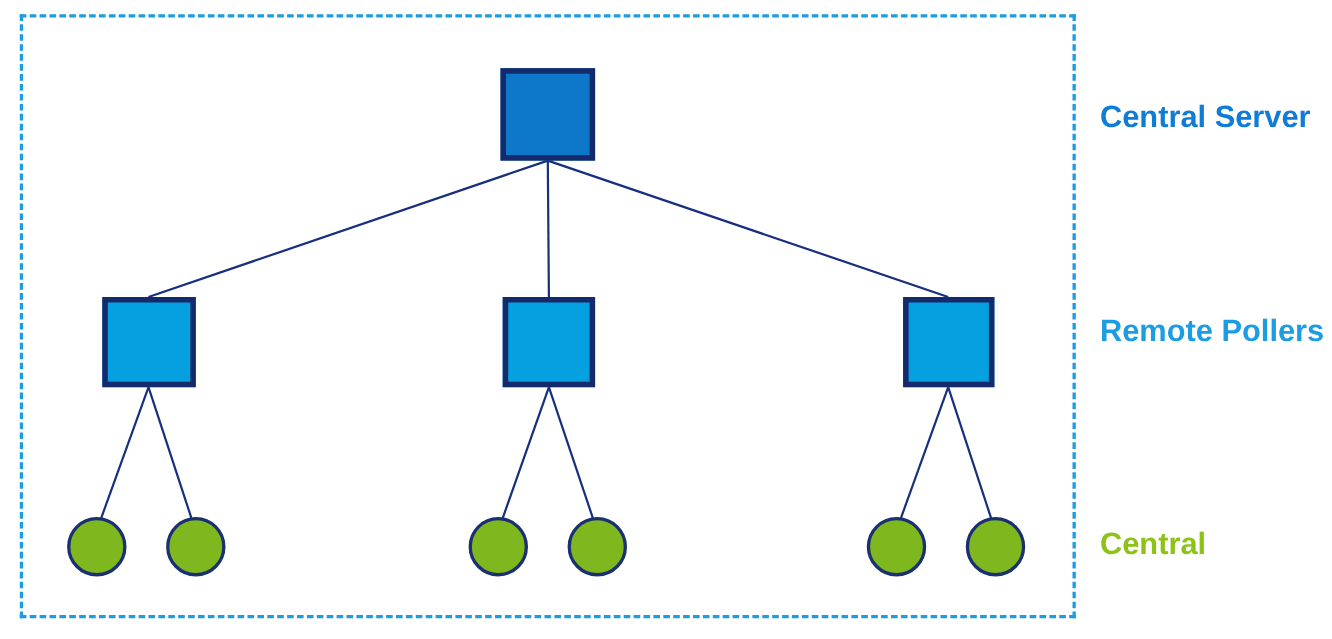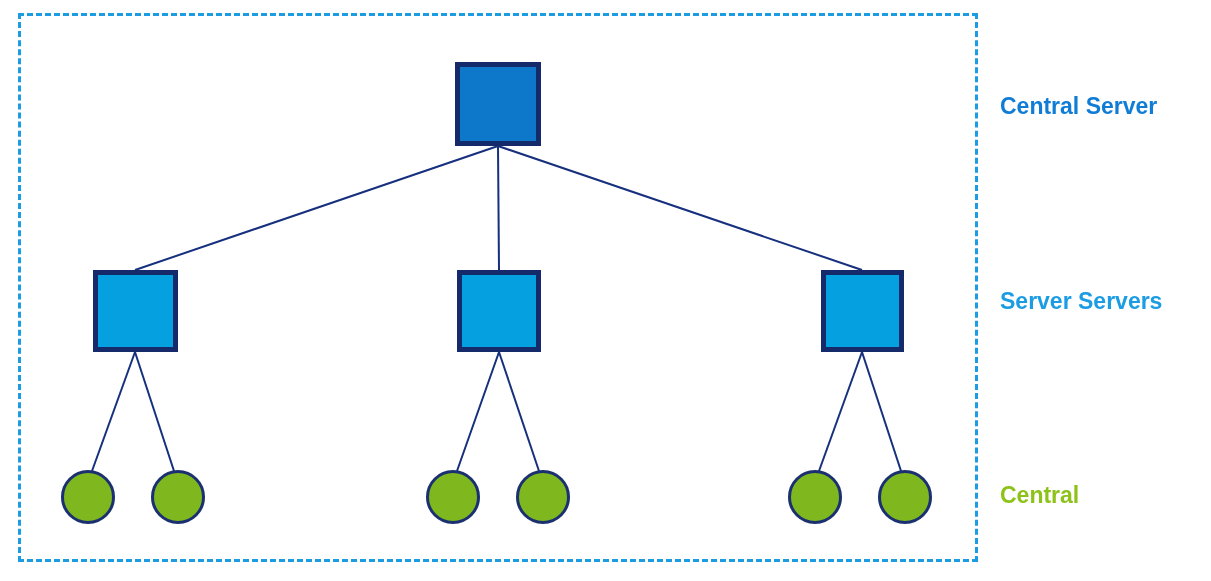--- a/index.html
+++ b/index.html
@@ -53,21 +53,21 @@
     position: absolute;
     box-sizing: border-box;
     border: 3px solid #1b3070;
     border-radius: 50%;
     background: #7fb71f;
   }
   
   .tier-label {
     position: absolute;
     font-weight: bold;
-    font-size: 23px;
+    font-size: 28px;
     line-height: 24px;
     white-space: nowrap;
     letter-spacing: 0px;
   }
   #label-central  { left: 1000px; top: 94px;  color: #0f7cd6; }
   #label-remote   { left: 1000px; top: 289px; color: #1b9ce3; }
   #label-pollers  { left: 1000px; top: 483px; color: #8dc318; }
 </style>
 </head>
 <body>
@@ -101,16 +101,16 @@
   <div class="node-box remote" style="left:821px; top:270px; width:83px; height:82px;"></div>
 
   <div class="node-circle" style="left:61px;  top:470px; width:54px; height:54px;"></div>
   <div class="node-circle" style="left:151px; top:470px; width:54px; height:54px;"></div>
   <div class="node-circle" style="left:426px; top:470px; width:54px; height:54px;"></div>
   <div class="node-circle" style="left:516px; top:470px; width:54px; height:54px;"></div>
   <div class="node-circle" style="left:788px; top:470px; width:54px; height:54px;"></div>
   <div class="node-circle" style="left:878px; top:470px; width:54px; height:54px;"></div>
 
   <div class="tier-label" id="label-central">Central Server</div>
-  <div class="tier-label" id="label-remote">Server Servers</div>
+  <div class="tier-label" id="label-remote">Remote Pollers</div>
   <div class="tier-label" id="label-pollers">Central</div>
 
 </div>
 
 </body></html>

